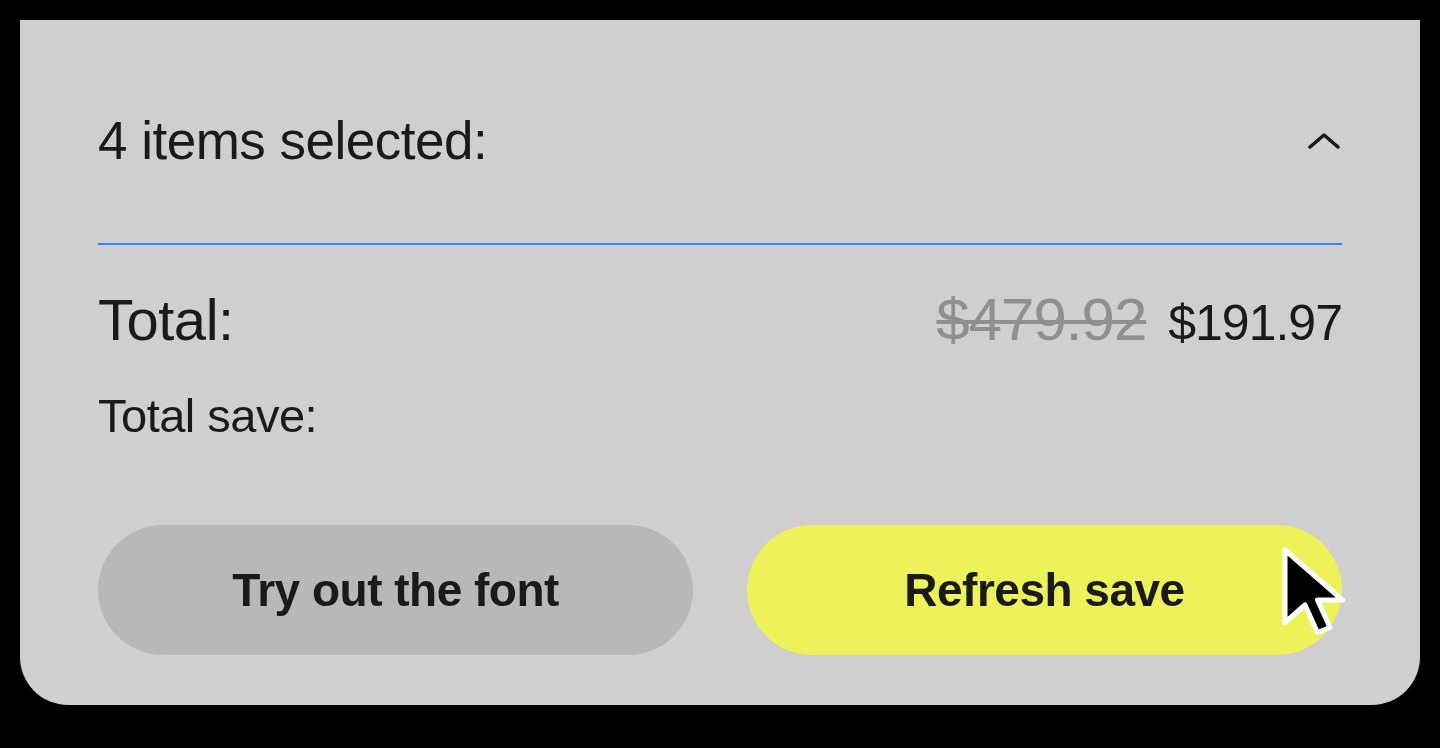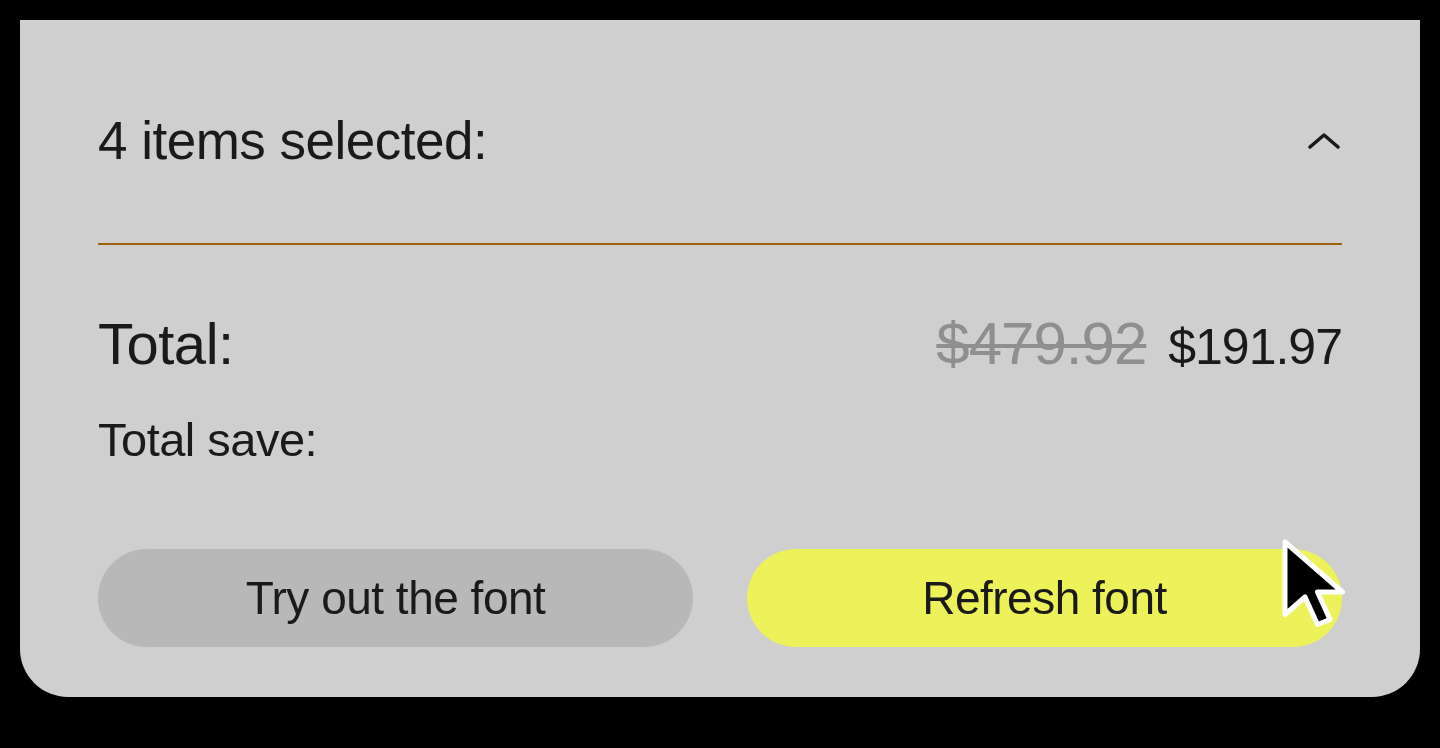--- a/index.html
+++ b/index.html
@@ -26,21 +26,21 @@
       border-radius: 0 0 48px 48px;
       padding: 90px 78px 50px 78px;
       position: relative;
     }
 
     .header-row {
       display: flex;
       align-items: center;
       justify-content: space-between;
       padding-bottom: 72px;
-      border-bottom: 2px solid #a16207;
+      border-bottom: 2px solid #3b82f6;
     }
 
     .items-selected {
       font-size: 53px;
       font-weight: 500;
       color: #1a1a1a;
       letter-spacing: -0.5px;
     }
 
     .chevron {
@@ -53,21 +53,21 @@
 
     .chevron svg {
       width: 32px;
       height: 20px;
     }
 
     .total-row {
       display: flex;
       align-items: baseline;
       justify-content: space-between;
-      margin-top: 64px;
+      margin-top: 40px;
     }
 
     .total-label {
       font-size: 58px;
       font-weight: 500;
       color: #1a1a1a;
       letter-spacing: -0.5px;
     }
 
     .price-group {
@@ -114,25 +114,25 @@
     }
 
     .button-row {
       display: flex;
       gap: 54px;
       margin-top: 82px;
     }
 
     .btn {
       flex: 1;
-      height: 98px;
+      height: 130px;
       border-radius: 65px;
       border: none;
       font-size: 46px;
-      font-weight: 400;
+      font-weight: 700;
       cursor: pointer;
       font-family: inherit;
       letter-spacing: -0.5px;
     }
 
     .btn-secondary {
       background: #b8b8b8;
       color: #1a1a1a;
     }
 
@@ -176,21 +176,21 @@
       <span class="price-current">$191.97</span>
     </div>
   </div>
 
   <div class="save-row">
     <div class="save-label">Total save:</div>
   </div>
 
   <div class="button-row">
     <button class="btn btn-secondary">Try out the font</button>
-    <button class="btn btn-primary">Refresh font</button>
+    <button class="btn btn-primary">Refresh save</button>
   </div>
 
   <div class="cursor">
     <svg viewBox="0 0 60 80">
       <path d="M 6 4 L 6 62 L 22 48 L 32 70 L 42 66 L 32 44 L 52 44 Z" fill="#000000" stroke="#ffffff" stroke-width="4" stroke-linejoin="round"></path>
     </svg>
   </div>
 
 </div>
 

